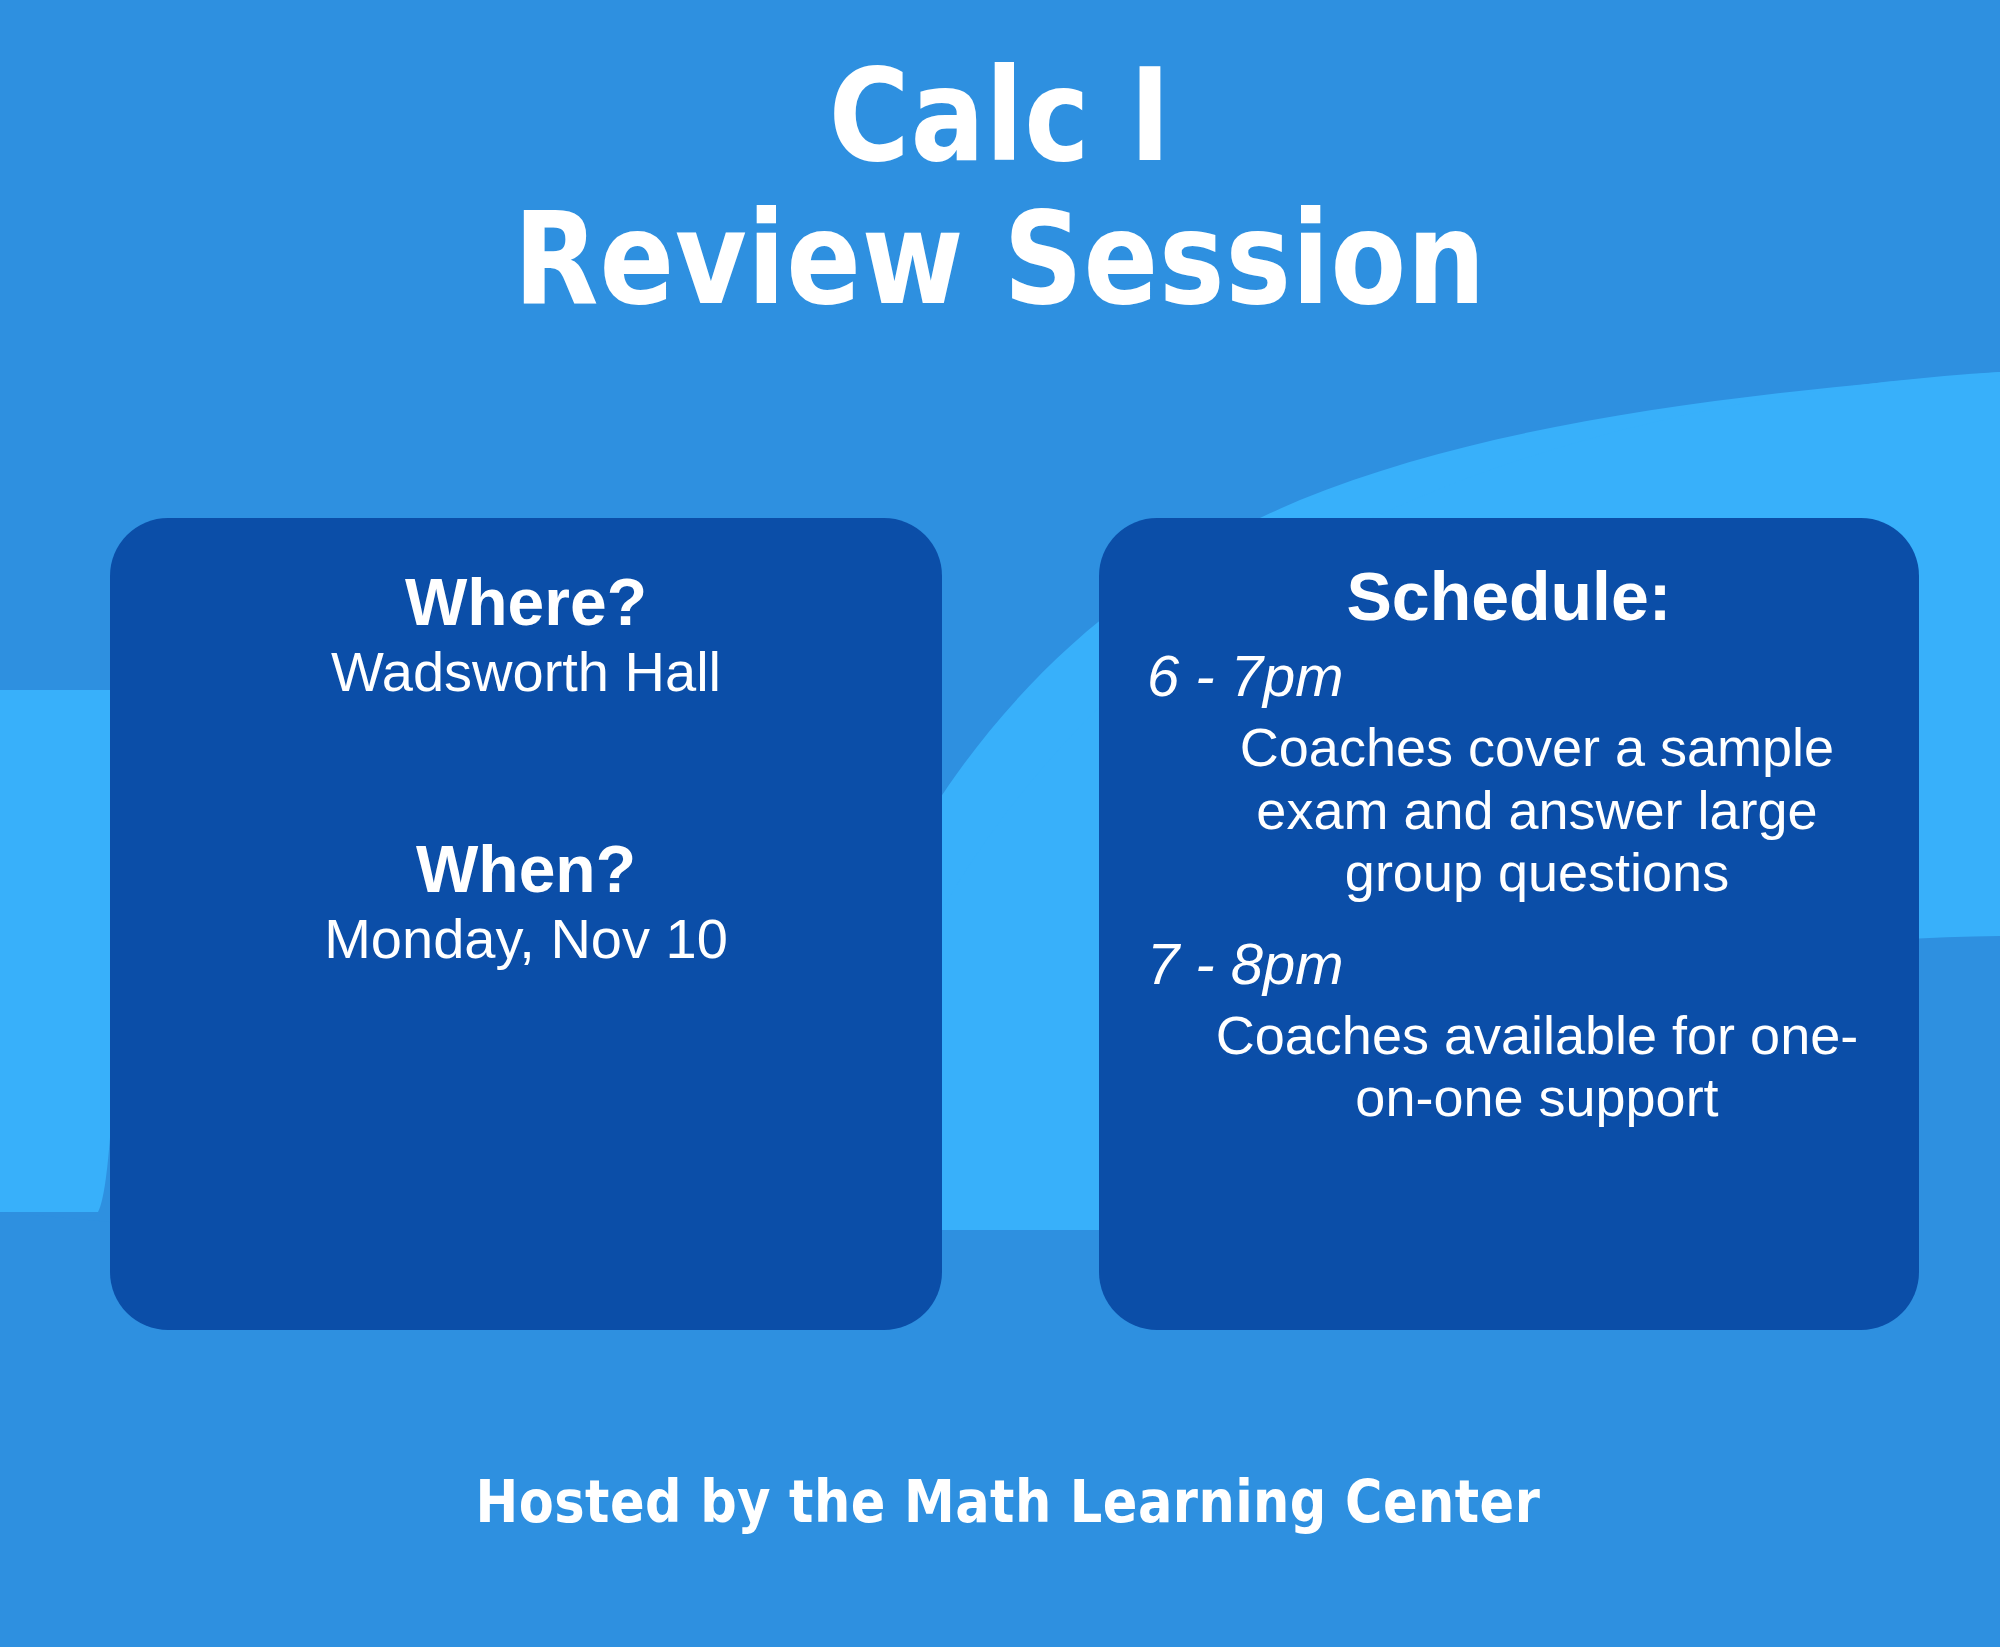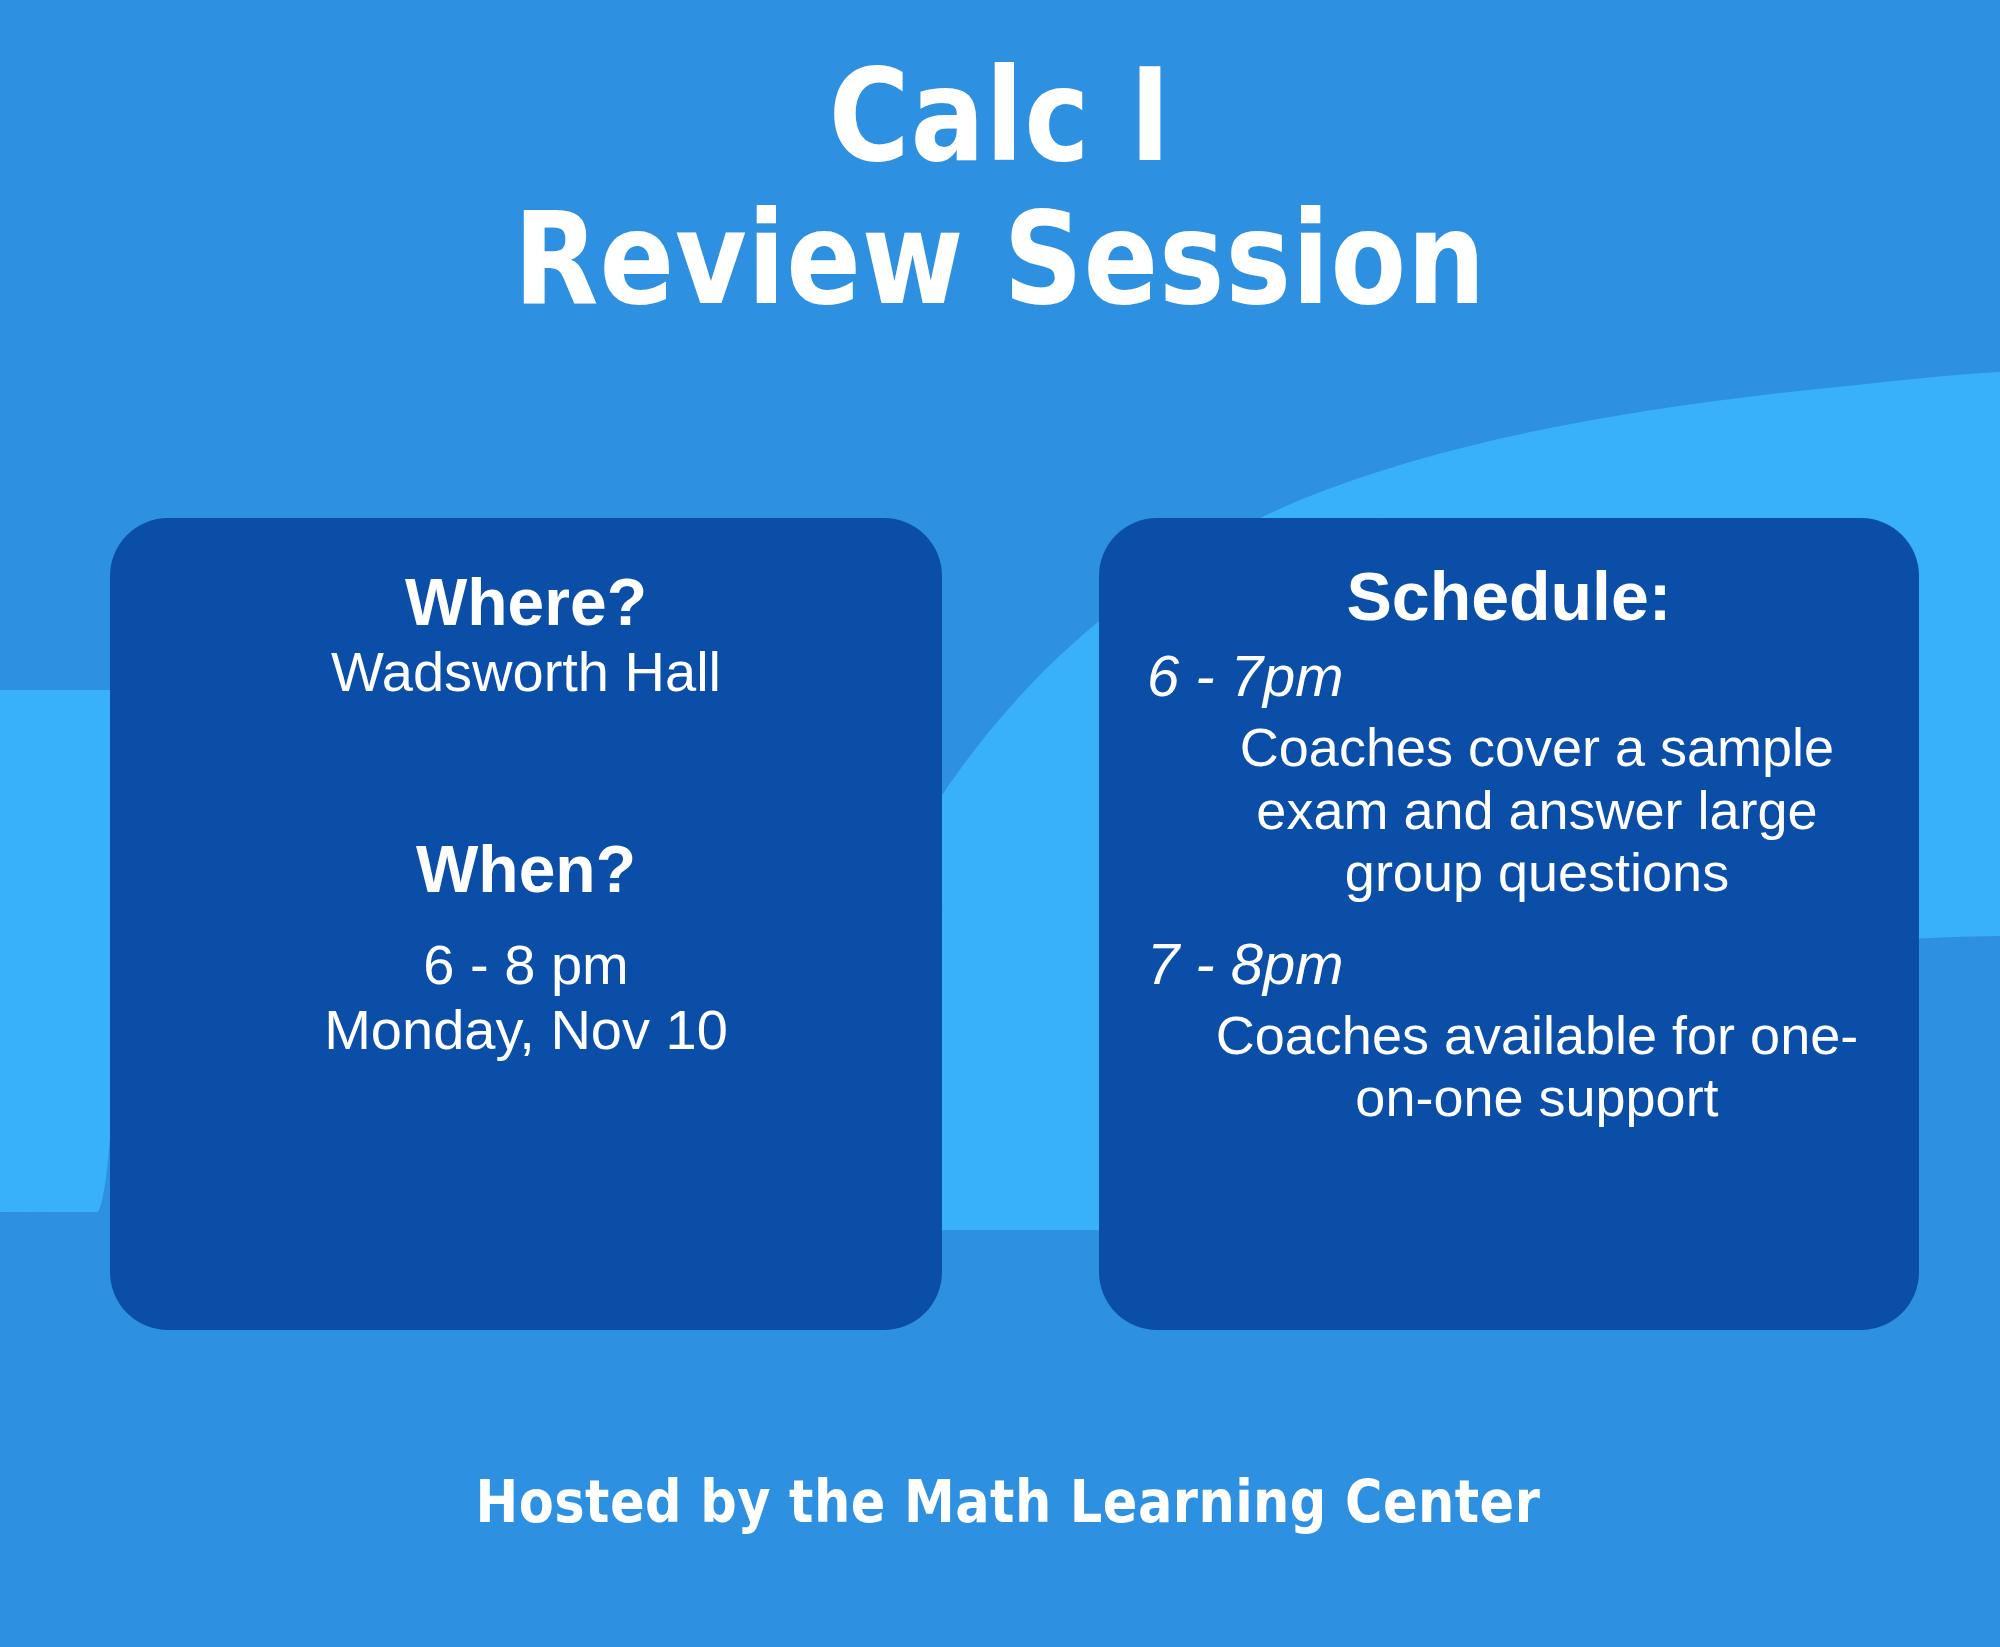--- a/index.html
+++ b/index.html
@@ -201,21 +201,20 @@
   <div class="title-block">
     <div class="title-line line1">Calc I</div>
     <div class="title-line line2">Review Session</div>
   </div>
 
   <div class="card card-left">
     <div class="card-heading">Where?</div>
     <div class="card-body">Wadsworth Hall</div>
 
     <div class="card-heading when-heading">When?</div>
-    <div class="card-body when-value">6 - 8 pm</div>
     <div class="card-body">Monday, Nov 10</div>
   </div>
 
   <div class="card card-right">
     <div class="card-heading schedule">Schedule:</div>
 
     <div class="sched-block">
       <div class="sched-time">6 - 7pm</div>
       <div class="sched-desc">Coaches cover a sample exam and answer large group questions</div>
     </div>

